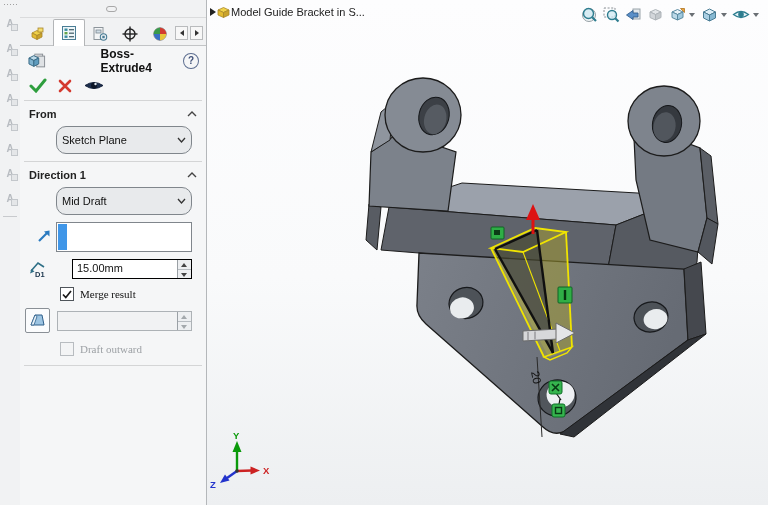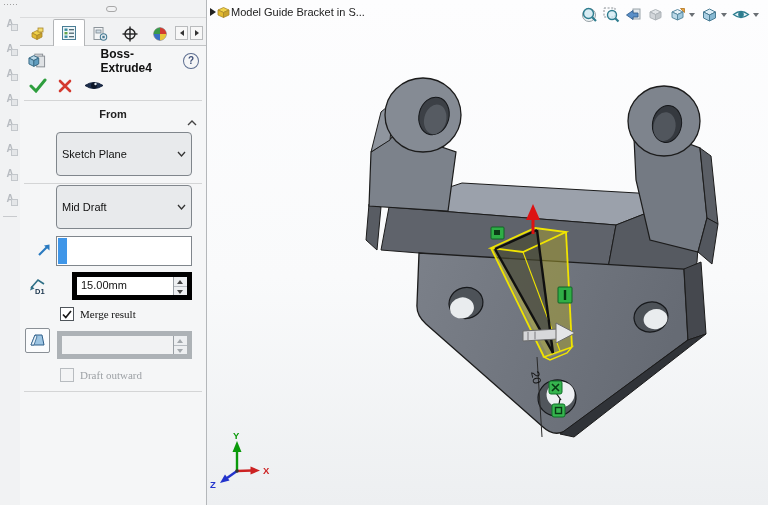--- a/index.html
+++ b/index.html
@@ -48,32 +48,32 @@
     display:flex;align-items:center;justify-content:center;padding:0;}
   .tri-left{width:0;height:0;border-top:3.5px solid transparent;border-bottom:3.5px solid transparent;border-right:4.5px solid #333;}
   .tri-right{width:0;height:0;border-top:3.5px solid transparent;border-bottom:3.5px solid transparent;border-left:4.5px solid #333;}
 
   .pm-header{display:flex;align-items:center;height:21px;padding:4px 7px 0 7px;}
   .hdr-title{font-weight:bold;font-size:12px;color:#111;margin-left:7px;padding-left:48px;}
   .help{margin-left:auto;width:14px;height:14px;border:1.4px solid #5d6e90;border-radius:50%;
     color:#41527a;font-size:10px;line-height:13px;text-align:center;font-weight:bold;}
   .pm-actions{display:flex;align-items:center;gap:11px;padding:7px 8px 7px 9px;}
   .divider{border-top:1px solid #d4d5d6;margin:0 4px;}
-  .section-head{display:flex;align-items:center;padding:7px 9px 5px 9px;font-weight:bold;font-size:11px;color:#222;flex-direction:column;}
+  .section-head{display:flex;align-items:center;padding:7px 9px 5px 9px;font-weight:bold;font-size:11px;color:#222;}
   .section-head .chev{margin-left:auto;}
-  .combo{margin:1px 14px 7px 36px;height:18px;background:#e8eaec;border:1px solid #80868c;border-radius:4px;
-    display:flex;align-items:center;font-size:11px;color:#111;padding:12px 5px;}
+  .combo{margin:1px 14px 7px 36px;height:18px;background:#e8eaec;border:1px solid #80868c;border-radius:10px;
+    display:flex;align-items:center;font-size:11px;color:#111;padding:4px 5px;}
   .combo .cchev{margin-left:auto;}
   .dir-row{display:flex;align-items:flex-start;margin:3px 14px 5px 0;}
   .dir-icon{width:16px;height:16px;margin-left:16px;margin-top:6px;}
   .sel-box{margin-left:4px;flex:1;height:28px;background:#fff;border:1px solid #80868c;position:relative;}
   .sel-strip{position:absolute;left:1px;top:1px;bottom:1px;width:9px;background:#3f96e8;}
   .field-row{display:flex;align-items:center;margin:6px 14px 0 0;gap:16px;}
   .row-icon{width:22px;height:22px;margin-left:7px;}
-  .spin-field{margin-left:7px;flex:1;height:18px;background:#fff;border:5px solid #000000;position:relative;
+  .spin-field{margin-left:7px;flex:1;height:18px;background:#fff;border:1px solid #000000;position:relative;
     font-size:11px;color:#111;line-height:17px;padding-left:4px;box-sizing:content-box;}
   .spin-field.disabled{background:#f1f2f3;border-color:#adb2b6;}
   .spinner{position:absolute;right:0;top:0;bottom:0;width:13px;border-left:1px solid #9aa0a5;
     display:flex;flex-direction:column;}
   .spin-up,.spin-down{flex:1;background:#edeff1;position:relative;}
   .spin-up{border-bottom:1px solid #b7bcc1;}
   .spin-up::after{content:"";position:absolute;left:3px;top:3px;border-left:3px solid transparent;
     border-right:3px solid transparent;border-bottom:4px solid #444;}
   .spin-down::after{content:"";position:absolute;left:3px;top:3px;border-left:3px solid transparent;
     border-right:3px solid transparent;border-top:4px solid #444;}
@@ -400,20 +400,26 @@
       </div>
       <div class="combo">
         <span>Sketch Plane</span>
         <svg class="cchev" width="9" height="6" viewBox="0 0 9 6">
           <path d="M1,1 L4.5,5 L8,1" fill="none" stroke="#333" stroke-width="1.3"></path>
         </svg>
       </div>
 
       <div class="divider"></div>
 
+      <div class="section-head">
+        <span>Direction 1</span>
+        <svg class="chev" width="10" height="6" viewBox="0 0 10 6">
+          <path d="M1,5 L5,1 L9,5" fill="none" stroke="#444" stroke-width="1.4"></path>
+        </svg>
+      </div>
       <div class="combo">
         <span>Mid Draft</span>
         <svg class="cchev" width="9" height="6" viewBox="0 0 9 6">
           <path d="M1,1 L4.5,5 L8,1" fill="none" stroke="#333" stroke-width="1.3"></path>
         </svg>
       </div>
 
       <div class="dir-row">
         <svg class="dir-icon" width="16" height="16" viewBox="0 0 16 16">
           <line x1="3" y1="13" x2="12" y2="4" stroke="#2a7ac0" stroke-width="2.2"></line>

